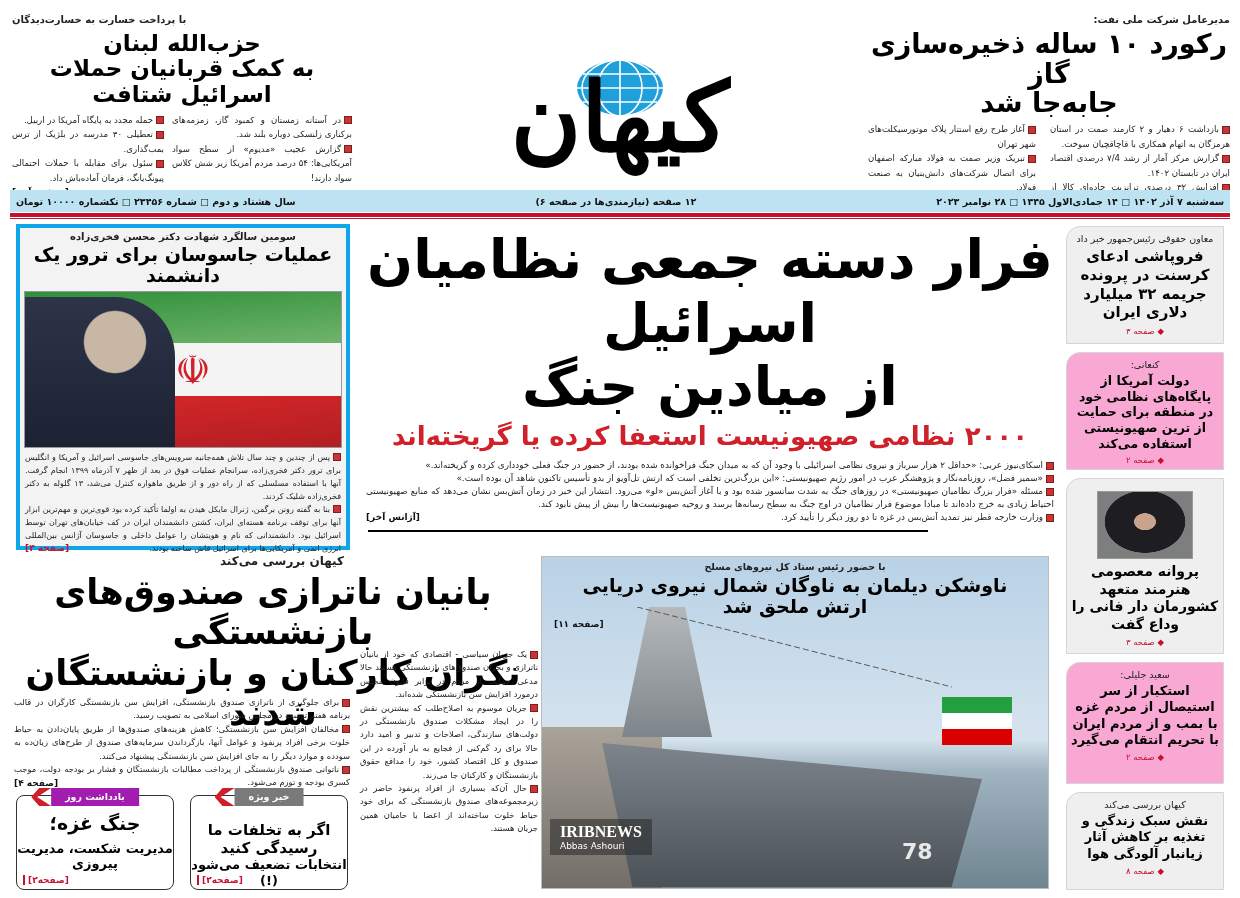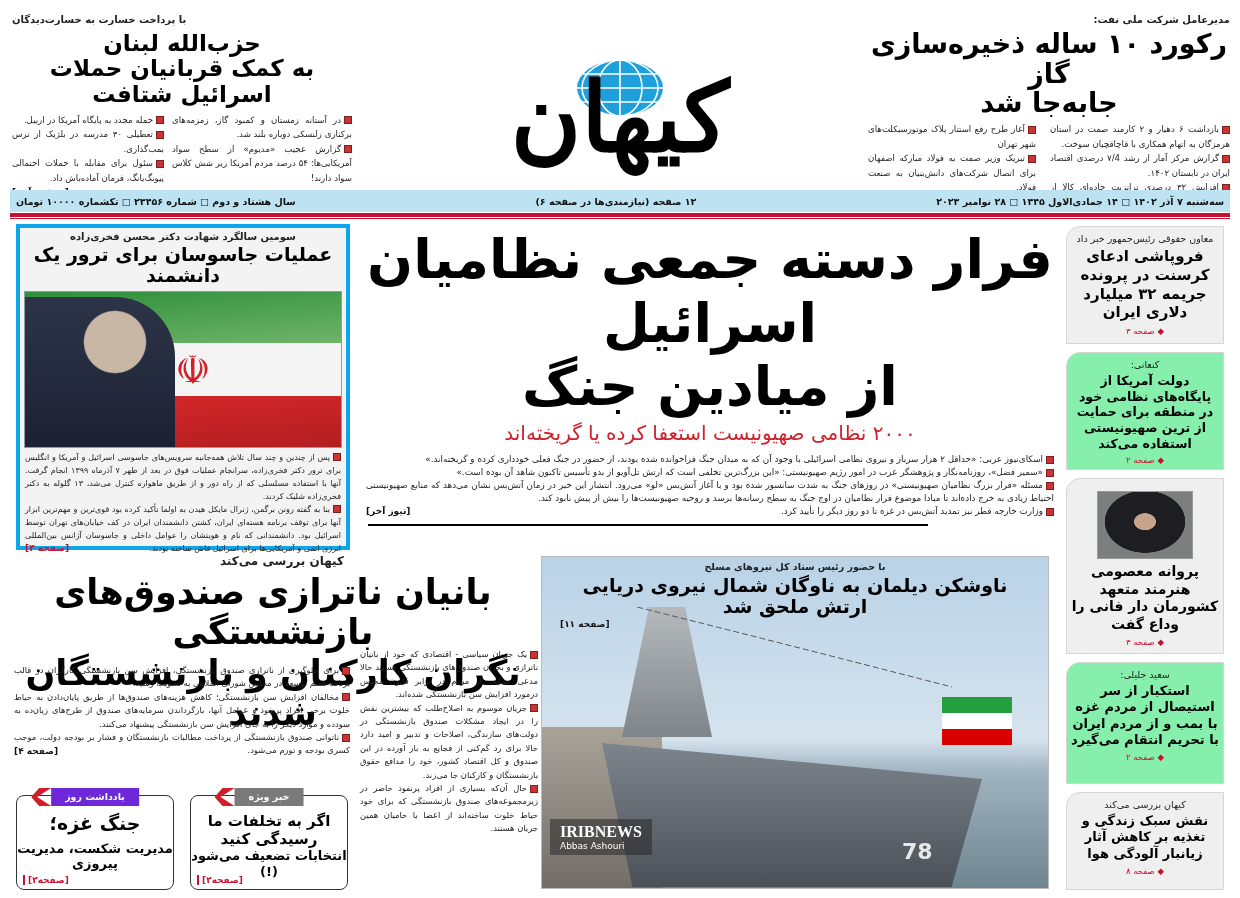--- a/index.html
+++ b/index.html
@@ -12,21 +12,21 @@
 .bullets .b::before{content:"";display:inline-block;width:6px;height:6px;border:1px solid #7b1f1f;background:#c33;margin-left:3px;vertical-align:middle}
 .pageref{font-size:9px;font-weight:bold;color:#111}
 .pageref.red{color:#c8102e}
 .hl{font-weight:bold;text-align:center;color:#000;line-height:1.1}
 
 .dateband{left:10px;top:190px;width:1220px;height:22px;background:#bde3f3;display:flex;justify-content:space-between;align-items:center;padding:0 6px;font-size:9.5px;font-weight:bold}
 .redline{left:10px;top:213px;width:1220px;height:4px;background:#c8102e}
 .redline2{left:10px;top:218px;width:1220px;height:1px;background:#c8102e}
 
 .sidebox{position:absolute;left:1066px;width:158px;background:#efefef;border:1px solid #d5d5d5;border-top-left-radius:14px;padding:6px 4px;text-align:center}
-.sidebox.white{background:#86efac}
+.sidebox.white{background:#f9a8d4}
 .sidebox .k{font-size:9.5px;color:#222;margin-bottom:3px}
 .sidebox .t{font-size:14px;font-weight:bold;line-height:1.25;color:#000}
 .sidebox .p{font-size:8.5px;color:#c8102e;margin-top:4px}
 .sidebox .p::before{content:"◆ "}
 
 .feature{left:16px;top:224px;width:334px;height:326px;border:4px solid #0ea5e9;background:#f3f3f3}
 .photo{border:1px solid #999;overflow:hidden;position:relative}
 .flag-g{position:absolute;left:0;right:0;top:0;height:33%;background:linear-gradient(175deg,#2f8f3a,#6fb46a)}
 .flag-w{position:absolute;left:0;right:0;top:33%;height:34%;background:#f4f4f4}
 .flag-r{position:absolute;left:0;right:0;bottom:0;height:33%;background:linear-gradient(175deg,#d8282a,#b31e22)}
@@ -112,27 +112,27 @@
   <span>سال هشتاد و دوم □ شماره ۲۳۴۵۶ □ تکشماره ۱۰۰۰۰ تومان</span>
 </div>
 <div class="abs redline"></div>
 <div class="abs redline2"></div>
 
 <div class="abs" style="left:362px;top:224px;width:696px">
   <div class="hl" style="font-size:54px;line-height:1.18;margin-top:4px;letter-spacing:-1px">
     <div>فرار دسته جمعی نظامیان اسرائیل</div>
     <div>از میادین جنگ</div>
   </div>
-  <div style="text-align:center;font-size:20px;font-weight:normal;color:#d0202a;margin-top:2px">۲۰۰۰ نظامی صهیونیست استعفا کرده یا گریخته‌اند</div>
+  <div style="text-align:center;font-size:26px;font-weight:bold;color:#d0202a;margin-top:2px">۲۰۰۰ نظامی صهیونیست استعفا کرده یا گریخته‌اند</div>
   <div class="bullets" style="margin-top:8px;font-size:8.8px;line-height:13px;padding:0 4px">
     <span class="b">اسکای‌نیوز عربی: «حداقل ۲ هزار سرباز و نیروی نظامی اسرائیلی با وجود آن که به میدان جنگ فراخوانده شده بودند، از حضور در جنگ فعلی خودداری کرده و گریخته‌اند.»</span>
     <span class="b">«سمیر فضل»، روزنامه‌نگار و پژوهشگر عرب در امور رژیم صهیونیستی: «این بزرگ‌ترین تخلفی است که ارتش تل‌آویو از بدو تأسیس تاکنون شاهد آن بوده است.»</span>
     <span class="b">مسئله «فرار بزرگ نظامیان صهیونیستی» در روزهای جنگ به شدت سانسور شده بود و با آغاز آتش‌بس «لو» می‌رود. انتشار این خبر در زمان آتش‌بس نشان می‌دهد که منابع صهیونیستی احتیاط زیادی به خرج داده‌اند تا مبادا موضوع فرار نظامیان در اوج جنگ به سطح رسانه‌ها برسد و روحیه صهیونیست‌ها را بیش از پیش نابود کند.</span>
     <span class="b">وزارت خارجه قطر نیز تمدید آتش‌بس در غزه تا دو روز دیگر را تأیید کرد.</span>
-    <span class="pageref" style="display:block;text-align:left;margin-top:-13px">[نیوز آخر]</span>
+    <span class="pageref" style="display:block;text-align:left;margin-top:-13px">[آژانس آخر]</span>
   </div>
   <div style="height:1.5px;background:#000;margin-top:6px;width:560px;margin-right:130px"></div>
 </div>
 
 <div class="abs feature">
   <div class="kicker" style="font-size:10px;margin-top:3px">سومین سالگرد شهادت دکتر محسن فخری‌زاده</div>
   <div class="hl" style="font-size:19px;margin-top:2px">عملیات جاسوسان برای ترور یک دانشمند</div>
   <div class="photo" style="margin:5px 4px 0 4px;height:157px">
     <div class="flag-g"></div>
     <div class="flag-w"></div>
@@ -152,59 +152,59 @@
   <div class="hl" style="font-size:35px;line-height:1.15;margin-top:4px">
     <div>بانیان ناترازی صندوق‌های بازنشستگی</div>
     <div>نگران کارکنان و بازنشستگان شدند</div>
   </div>
 </div>
 <div class="abs bullets" style="left:360px;top:648px;width:178px;font-size:8.4px;line-height:13.4px">
   <span class="b">یک جریان سیاسی - اقتصادی که خود از بانیان ناترازی و بحران صندوق‌های بازنشستگی هستند حالا مدعی حمایت از مردم در برابر قانون مجلس درمورد افزایش سن بازنشستگی شده‌اند.</span>
   <span class="b">جریان موسوم به اصلاح‌طلب که بیشترین نقش را در ایجاد مشکلات صندوق بازنشستگی در دولت‌های سازندگی، اصلاحات و تدبیر و امید دارد حالا برای رد گم‌کنی از فجایع به بار آورده در این صندوق و کل اقتصاد کشور، خود را مدافع حقوق بازنشستگان و کارکنان جا می‌زند.</span>
   <span class="b">حال آن‌که بسیاری از افراد پرنفوذ حاضر در زیرمجموعه‌های صندوق بازنشستگی که برای خود حیاط خلوت ساخته‌اند از اعضا یا حامیان همین جریان هستند.</span>
 </div>
-<div class="abs bullets" style="left:14px;top:664px;width:336px;font-size:8.4px;line-height:13.4px">
+<div class="abs bullets" style="left:14px;top:696px;width:336px;font-size:8.4px;line-height:13.4px">
   <span class="b">برای جلوگیری از ناترازی صندوق بازنشستگی، افزایش سن بازنشستگی کارگران در قالب برنامه هفتم توسعه در مجلس شورای اسلامی به تصویب رسید.</span>
   <span class="b">مخالفان افزایش سن بازنشستگی؛ کاهش هزینه‌های صندوق‌ها از طریق پایان‌دادن به حیاط خلوت برخی افراد پرنفوذ و عوامل آنها، بازگرداندن سرمایه‌های صندوق از طرح‌های زیان‌ده به سودده و موارد دیگر را به جای افزایش سن بازنشستگی پیشنهاد می‌کنند.</span>
   <span class="b">ناتوانی صندوق بازنشستگی از پرداخت مطالبات بازنشستگان و فشار بر بودجه دولت، موجب کسری بودجه و تورم می‌شود.</span>
   <span class="pageref" style="display:block;text-align:left;margin-top:-13px">[صفحه ۴]</span>
 </div>
 
 <div class="note" style="left:190px">
   <div class="tag" style="background:#7a7a7a">خبر ویژه</div>
-  <div class="t" style="font-size:15px;margin-top:2px">
+  <div class="t" style="font-size:15px;margin-top:11px">
     <div>اگر به تخلفات ما</div>
     <div>رسیدگی کنید</div>
     <div style="font-size:13px">انتخابات تضعیف می‌شود (!)</div>
   </div>
   <div class="p" style="right:auto;left:6px;border-right:none;border-left:2px solid #c8102e;padding:0 3px">[صفحه۲]</div>
 </div>
 <div class="note" style="left:16px">
-  <div class="tag" style="background:#6d28d9">یادداشت روز</div>
+  <div class="tag" style="background:#a21caf">یادداشت روز</div>
   <div class="t" style="margin-top:2px">
     <div style="font-size:19px">جنگ غزه؛</div>
     <div style="font-size:13px;margin-top:6px">مدیریت شکست، مدیریت پیروزی</div>
   </div>
   <div class="p" style="right:auto;left:6px;border-right:none;border-left:2px solid #c8102e;padding:0 3px">[صفحه۲]</div>
 </div>
 
 <div class="abs shipbox">
   <div class="pier"></div>
   <div class="ship"></div>
   <div class="tower"></div>
   <div style="position:absolute;left:360px;top:282px;color:#e8e8e8;font-size:22px;font-weight:bold;direction:ltr">78</div>
   <svg class="iranflag" viewBox="0 0 70 48">
     <rect width="70" height="16" fill="#239f40"></rect>
       <rect y="16" width="70" height="16" fill="#fff"></rect>
       <rect y="32" width="70" height="16" fill="#da0000"></rect>
   </svg>
   <svg style="position:absolute;left:95px;top:50px" width="320" height="90" viewBox="0 0 320 90">
     <path d="M0 0 Q160 40 315 80" stroke="#555" stroke-width="1" fill="none" stroke-dasharray="6 3"></path>
   </svg>
-  <div style="position:absolute;left:0;right:0;top:0;padding:4px 18px;text-align:center">
+  <div style="position:absolute;left:0;right:0;top:0;padding:4px 12px;text-align:center">
     <div class="kicker" style="font-size:9.5px">با حضور رئیس ستاد کل نیروهای مسلح</div>
     <div class="hl" style="font-size:19px;margin-top:3px">ناوشکن دیلمان به ناوگان شمال نیروی دریایی ارتش ملحق شد</div>
     <div class="pageref" style="text-align:left;margin-top:2px">[صفحه ۱۱]</div>
   </div>
   <div class="rib">
     <div class="n">IRIBNEWS</div>
     <div class="a">Abbas Ashouri</div>
   </div>
 </div>
 

